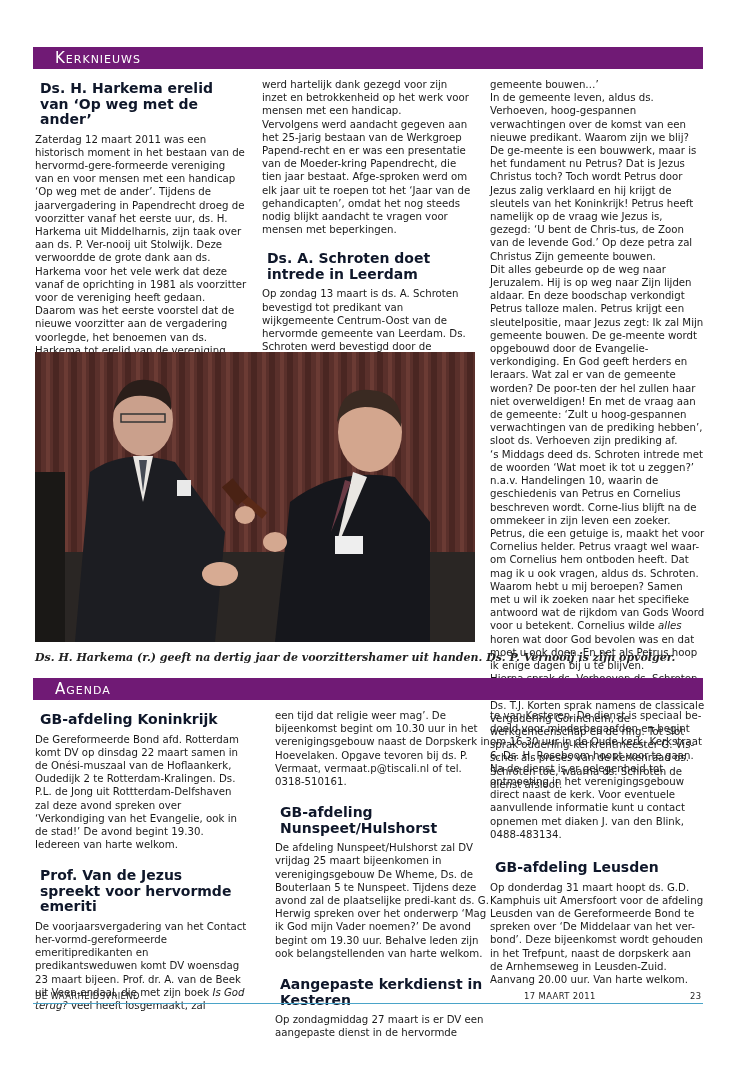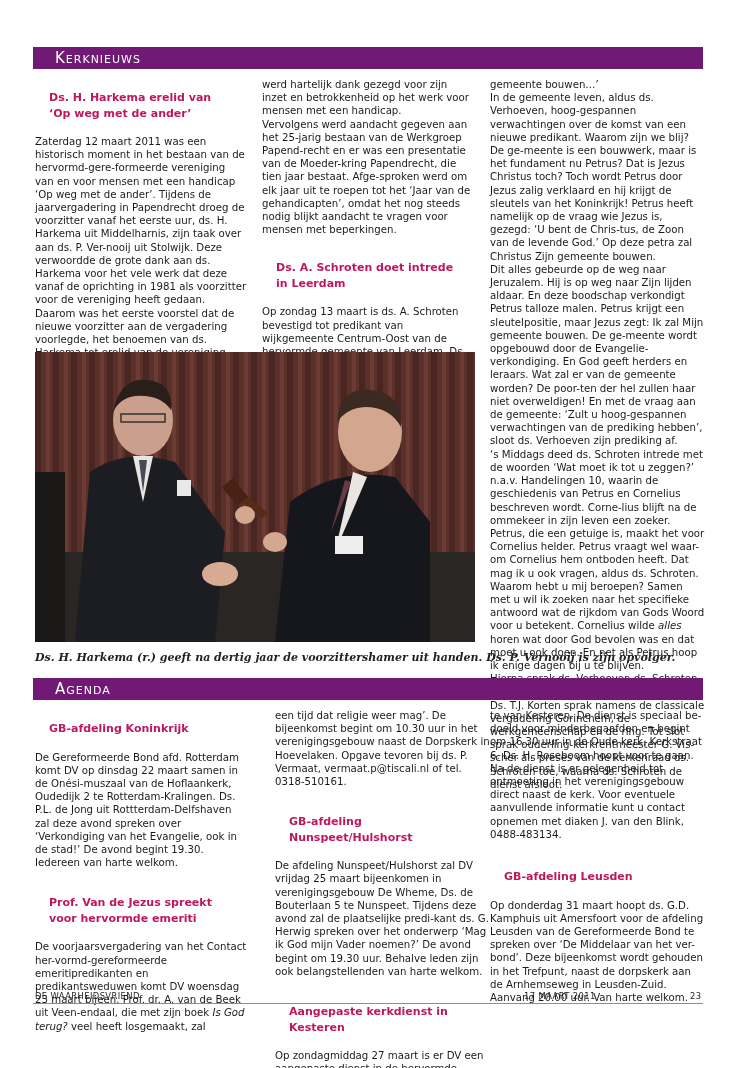--- a/index.html
+++ b/index.html
@@ -5,22 +5,22 @@
   html, body { margin: 0; padding: 0; background: #ffffff; }
   body { width: 738px; height: 1068px; position: relative; overflow: hidden;
          font-family: "DejaVu Sans", "Liberation Sans", sans-serif; color: #1a1a1a; }
   .section-bar { position: absolute; left: 33px; width: 670px; height: 22px;
                  background: #701a75; color: #ffffff; }
   .section-bar .title { position: absolute; left: 22px; top: 2px;
                  font-family: "DejaVu Sans", sans-serif; font-size: 15px; letter-spacing: 1px;
                  font-variant: small-caps; }
   .col { position: absolute; font-size: 10.2px; line-height: 13.2px; }
   .col p { margin: 0; text-align: left; }
-  .col h2 { margin: 14px; font-family: "DejaVu Sans", sans-serif; font-weight: bold;
-            font-size: 11px; line-height: 15.5px; color: #be185d; }
+  .col h2 { margin: 5px; font-family: "DejaVu Sans", sans-serif; font-weight: bold;
+            font-size: 14px; line-height: 15.5px; color: #0f172a; }
   .col .gap { height: 13px; }
   .photo { position: absolute; left: 35px; top: 352px; width: 440px; height: 290px;
            overflow: hidden; background: #4a2a26; }
   .caption { position: absolute; left: 35px; top: 651px; font-family: "DejaVu Serif", serif;
              font-style: italic; font-size: 11px; color: #222; font-weight: bold; }
   .footer-rule { position: absolute; left: 33px; top: 1003px; width: 670px; height: 1px; background: #4aa3c8; }
   .footer { position: absolute; top: 991px; font-size: 8.4px; letter-spacing: 0.4px; color: #222; }
   em { font-style: italic; text-align: center; }
 </style>
 </head>

